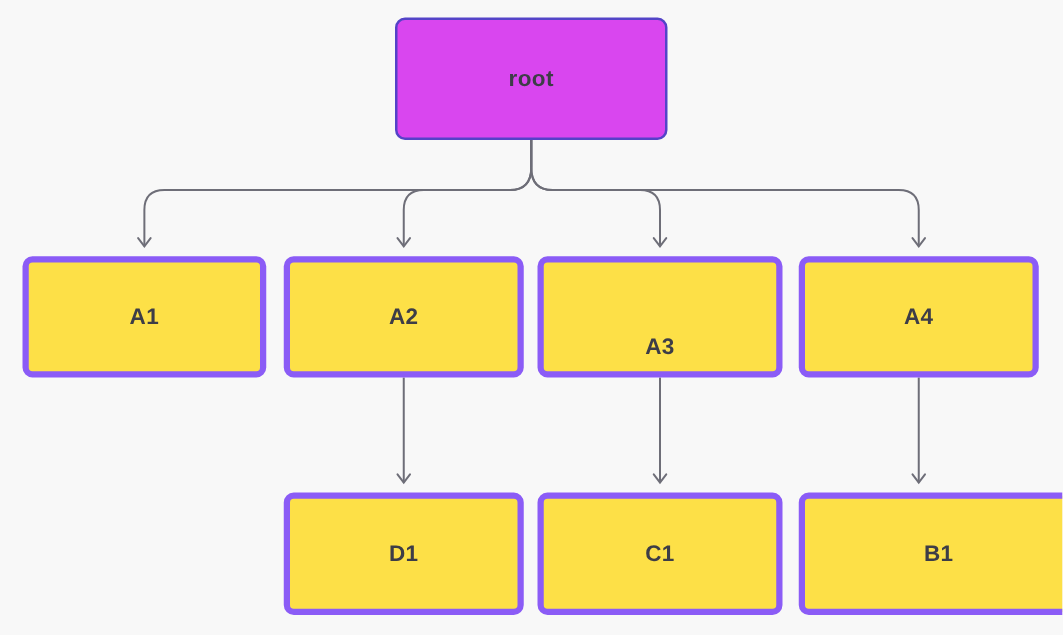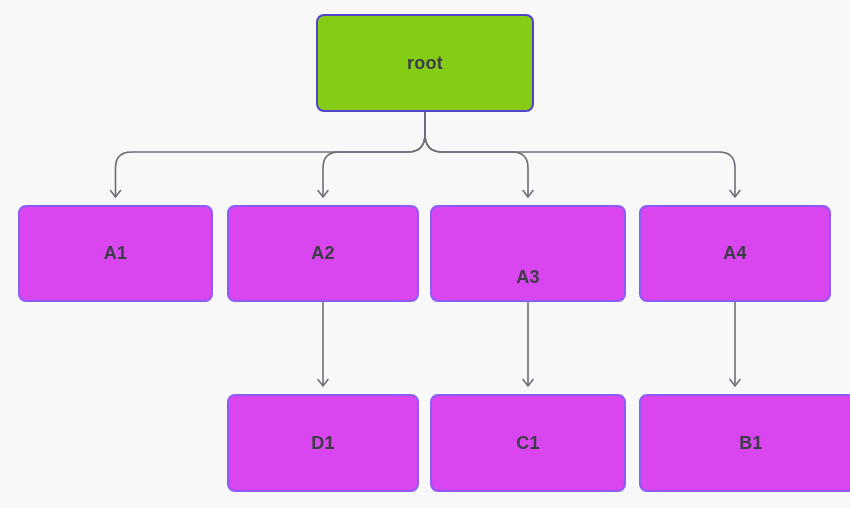--- a/index.html
+++ b/index.html
@@ -20,27 +20,27 @@
     left: 0;
     top: 0;
     pointer-events: none;
   }
   .node {
     position: absolute;
     box-sizing: border-box;
     display: flex;
     align-items: center;
     justify-content: center;
-    background: #d946ef;
-    border: 2px solid #8b5cf6;
+    background: #fde047;
+    border: 5px solid #8b5cf6;
     border-radius: 8px;
     cursor: default;
   }
   .node.root {
-    background: #84cc16;
+    background: #d946ef;
     border: 2px solid #5443c8;
   }
   .node-label {
     font-size: 18px;
     font-weight: 700;
     letter-spacing: 0.3px;
     color: #3d3d47;
   }
 </style>
 </head>

